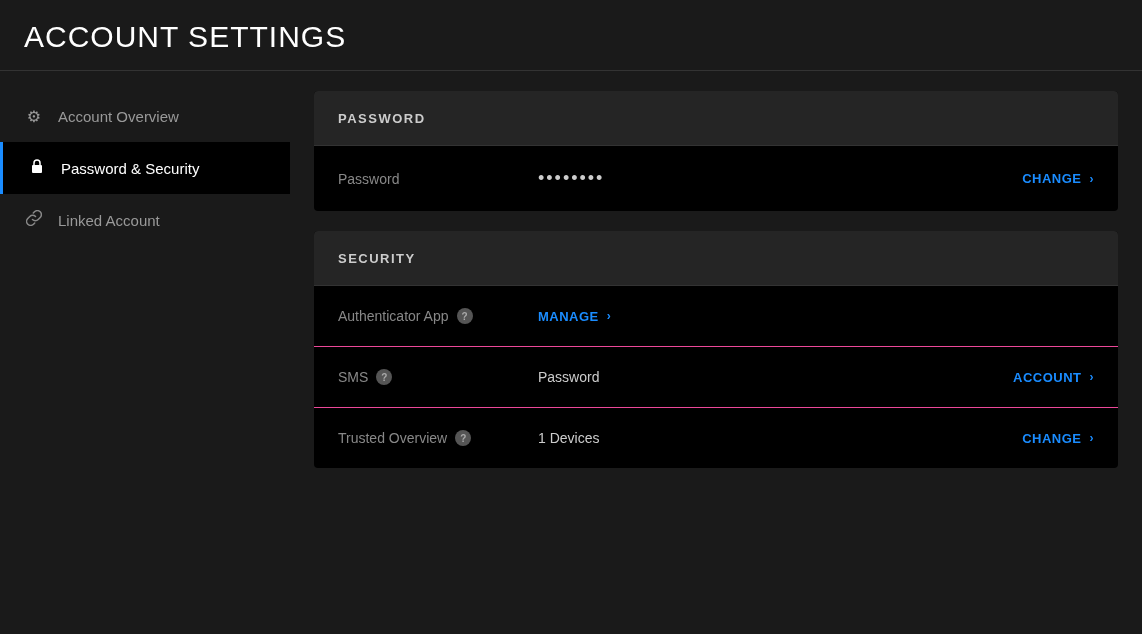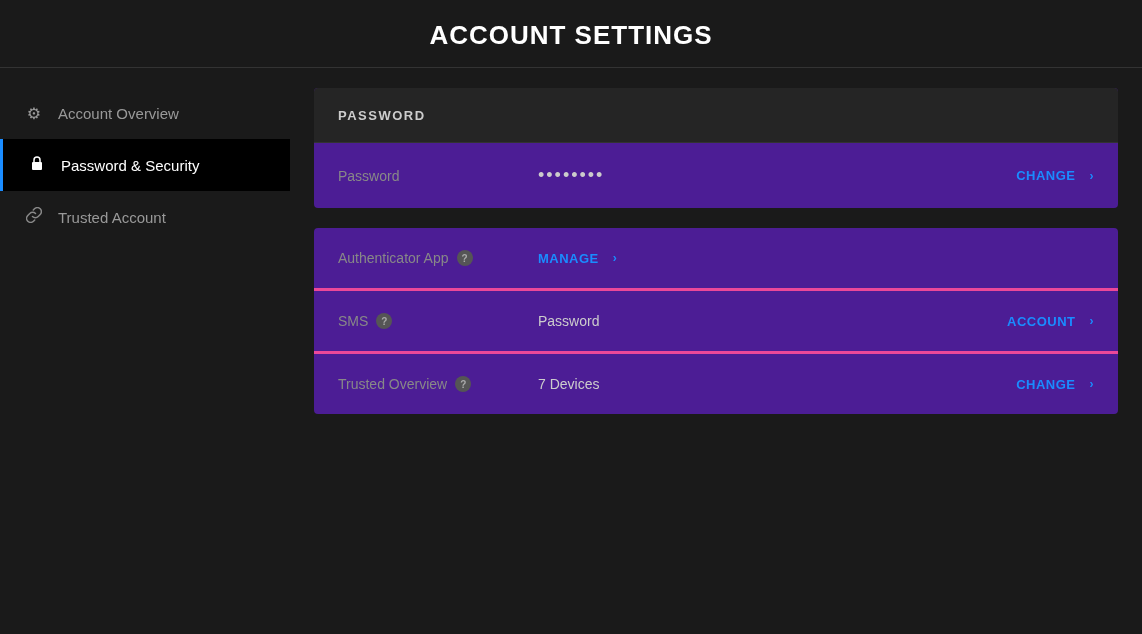--- a/index.html
+++ b/index.html
@@ -12,24 +12,23 @@
       overflow: hidden;
     }
 
     
     .header {
       padding: 20px 24px 16px 24px;
       border-bottom: 1px solid #333;
     }
     .header-title {
       color: #fff;
-      font-size: 26px;
-      font-weight: 700;
+      font-size: 30px;
+      font-weight: 400;
       letter-spacing: 1px;
-      text-align: center;
     }
 
     
     .layout {
       display: flex;
       height: calc(634px - 68px);
     }
 
     
     .sidebar {
@@ -61,21 +60,21 @@
 
     
     .main-content {
       flex: 1;
       padding: 20px 24px;
       overflow-y: auto;
     }
 
     
     .section-card {
-      background-color: #4c1d95;
+      background-color: #000000;
       border-radius: 4px;
       margin-bottom: 20px;
       overflow: hidden;
     }
     .section-header {
       background-color: #252525;
       padding: 18px 24px;
       border-bottom: 1px solid #333;
     }
     .section-header-title {
@@ -84,21 +83,21 @@
       font-weight: 700;
       letter-spacing: 1.5px;
       text-transform: uppercase;
     }
 
     
     .row-item {
       display: flex;
       align-items: center;
       padding: 22px 24px;
-      border-bottom: 3px solid #ec4899;
+      border-bottom: 1px solid #ec4899;
     }
     .row-item:last-child {
       border-bottom: none;
     }
     .row-label {
       color: #888;
       font-size: 14px;
       width: 200px;
       flex-shrink: 0;
       display: flex;
@@ -111,21 +110,21 @@
       font-size: 14px;
     }
     .row-action {
       color: #1a8cff;
       font-size: 13px;
       font-weight: 700;
       letter-spacing: 0.5px;
       cursor: pointer;
       display: flex;
       align-items: center;
-      gap: 14px;
+      gap: 8px;
       white-space: nowrap;
     }
 
     
     .help-icon {
       display: inline-flex;
       align-items: center;
       justify-content: center;
       width: 16px;
       height: 16px;
@@ -176,21 +175,21 @@
       <span>Password &amp; Security</span>
     </div>
 
     <div class="sidebar-item">
       <span class="sidebar-icon">
         <svg width="16" height="16" viewBox="0 0 16 16" fill="#888">
           <path d="M6.5 9.5a4 4 0 005.7 0l2-2a4 4 0 00-5.7-5.7L7.3 3" stroke="#888" stroke-width="1.5" fill="none" stroke-linecap="round"></path>
           <path d="M9.5 6.5a4 4 0 00-5.7 0l-2 2a4 4 0 005.7 5.7L8.7 13" stroke="#888" stroke-width="1.5" fill="none" stroke-linecap="round"></path>
         </svg>
       </span>
-      <span>Trusted Account</span>
+      <span>Linked Account</span>
     </div>
   </nav>
 
   <main class="main-content">
 
     <div class="section-card">
       <div class="section-header">
         <span class="section-header-title">PASSWORD</span>
       </div>
       <div class="row-item">
@@ -201,20 +200,23 @@
           <span class="password-dots">••••••••</span>
         </div>
         <div class="row-action">
           <span>CHANGE</span>
           <span class="chevron">›</span>
         </div>
       </div>
     </div>
 
     <div class="section-card">
+      <div class="section-header">
+        <span class="section-header-title">SECURITY</span>
+      </div>
 
       <div class="row-item">
         <div class="row-label">
           <span>Authenticator App</span>
           <span class="help-icon">?</span>
         </div>
         <div class="row-action">
           <span>MANAGE</span>
           <span class="chevron">›</span>
         </div>
@@ -230,21 +232,21 @@
           <span>ACCOUNT</span>
           <span class="chevron">›</span>
         </div>
       </div>
 
       <div class="row-item">
         <div class="row-label">
           <span>Trusted Overview</span>
           <span class="help-icon">?</span>
         </div>
-        <div class="row-value">7 Devices</div>
+        <div class="row-value">1 Devices</div>
         <div class="row-action">
           <span>CHANGE</span>
           <span class="chevron">›</span>
         </div>
       </div>
 
     </div>
 
   </main>
 </div>

